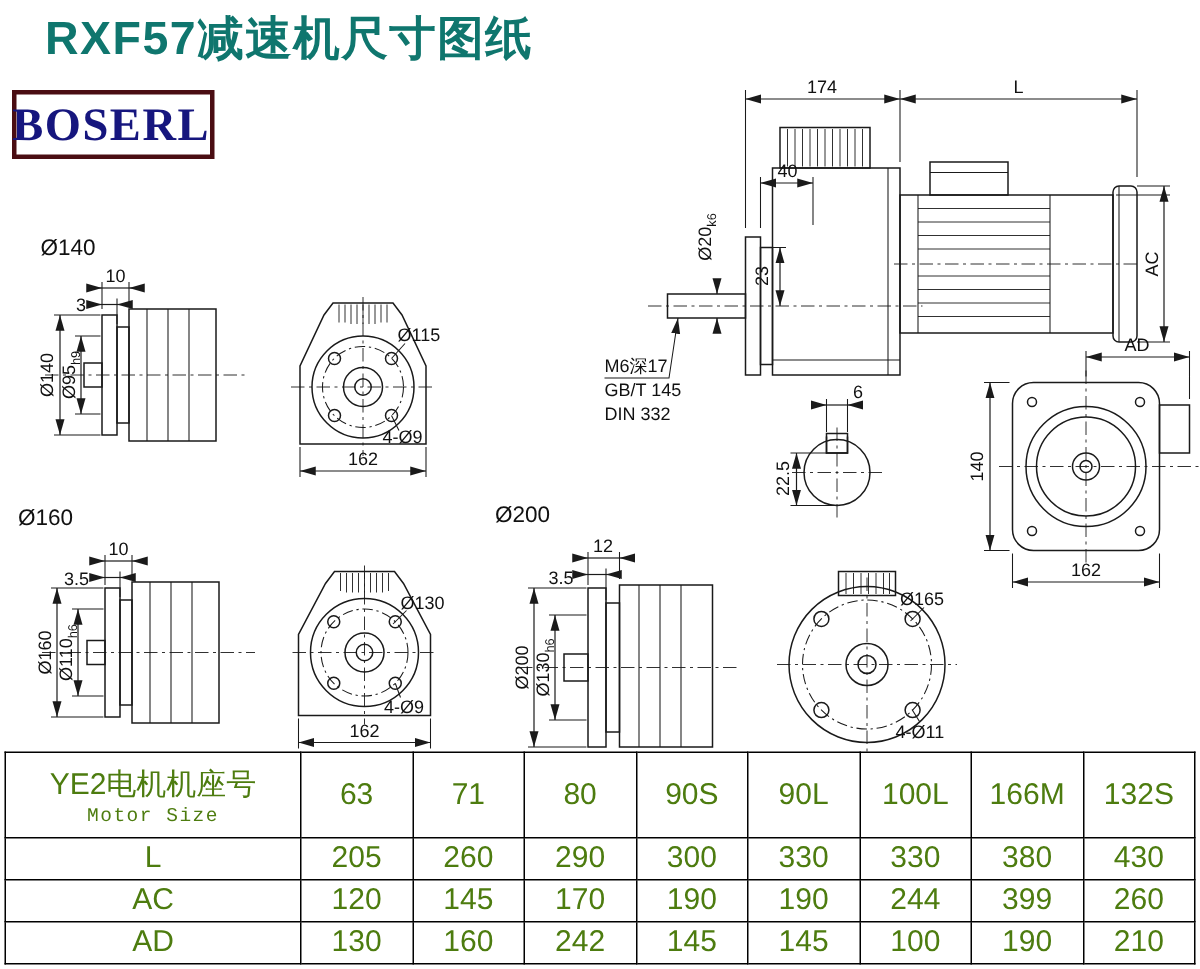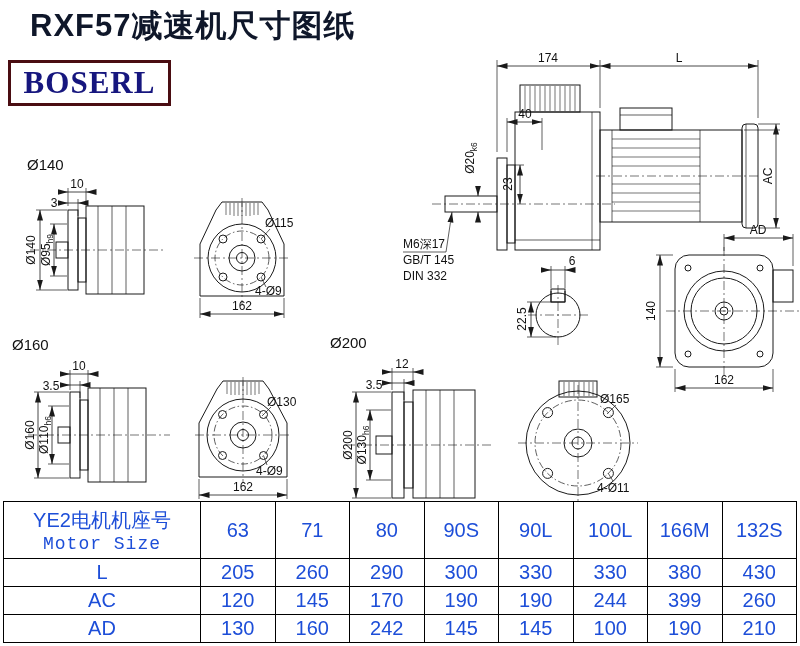--- a/index.html
+++ b/index.html
@@ -1,38 +1,38 @@
 <!DOCTYPE html>
 <html><head>
 <meta charset="utf-8">
 <style>
   *{margin:0;padding:0;box-sizing:border-box}
   html,body{width:800px;height:646px}
   body{position:relative;background:#fff;font-family:"Liberation Sans",sans-serif;overflow:hidden;color:#000}
-  .title{position:absolute;left:30px;top:5px;font-size:31px;font-weight:bold;color:#0f172a;letter-spacing:1px;white-space:nowrap}
-  .logo{position:absolute;left:8px;top:60px;width:163px;height:46px;border:3px solid #4a0d12;display:flex;align-items:center;justify-content:center;background:#fff}
+  .title{position:absolute;left:30px;top:5px;font-size:31px;font-weight:bold;color:#0f766e;letter-spacing:1px;white-space:nowrap}
+  .logo{position:absolute;left:8px;top:60px;width:135px;height:46px;border:3px solid #4a0d12;display:flex;align-items:center;justify-content:flex-end;background:#fff}
   .logo-text{font-family:"Liberation Serif",serif;font-size:31px;font-weight:bold;color:#16167e;letter-spacing:1px}
   .drawing{position:absolute;left:0;top:0}
   svg line,svg path,svg rect,svg circle,svg polygon{stroke:#1a1a1a;fill:none;stroke-width:1}
   svg .thin{stroke-width:0.7}
   svg .dim{stroke-width:0.8}
   svg .cl{stroke-width:0.6;stroke-dasharray:9 3 2 3}
   svg .bc{stroke-width:0.7;stroke-dasharray:7 2.5 1.5 2.5}
   svg .hatch{stroke-width:0.6}
   svg text,svg tspan{stroke:none;fill:#111;font-family:"Liberation Sans",sans-serif;font-size:12px}
   svg .lbl{font-size:15px}
   svg .tol{font-size:8.5px}
   svg marker path{fill:#1a1a1a;stroke:none}
   .table-wrap{position:absolute;left:3px;top:501px;width:794px}
   table{width:100%;border-collapse:collapse;table-layout:fixed}
   col.c0{width:197px}
-  td,th{border:1px solid #000;text-align:center;vertical-align:middle;font-weight:normal;color:#1d4ed8;overflow:hidden}
+  td,th{border:1px solid #000;text-align:center;vertical-align:middle;font-weight:normal;color:#4d7c0f;overflow:hidden}
   tr.hdr th,tr.hdr td{height:57px;font-size:20px}
   tr.data th,tr.data td{height:28px;font-size:20px}
-  .en{font-size:18px;font-family:"Liberation Mono",monospace;letter-spacing:1px}
+  .en{font-size:13px;font-family:"Liberation Mono",monospace;letter-spacing:1px}
 </style>
 </head>
 <body>
 
 <div class="title">RXF57减速机尺寸图纸</div>
 <div class="logo">
   <span class="logo-text">BOSERL</span>
 </div>
 
 <svg class="drawing" width="800" height="502" viewBox="0 0 800 502">

